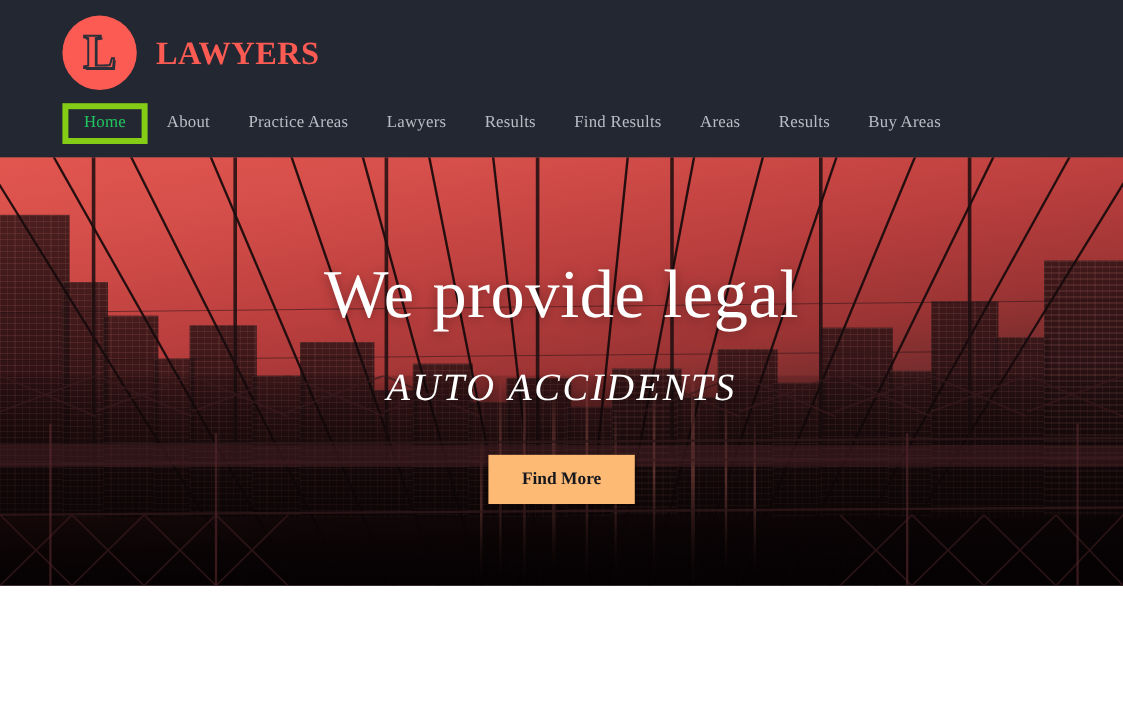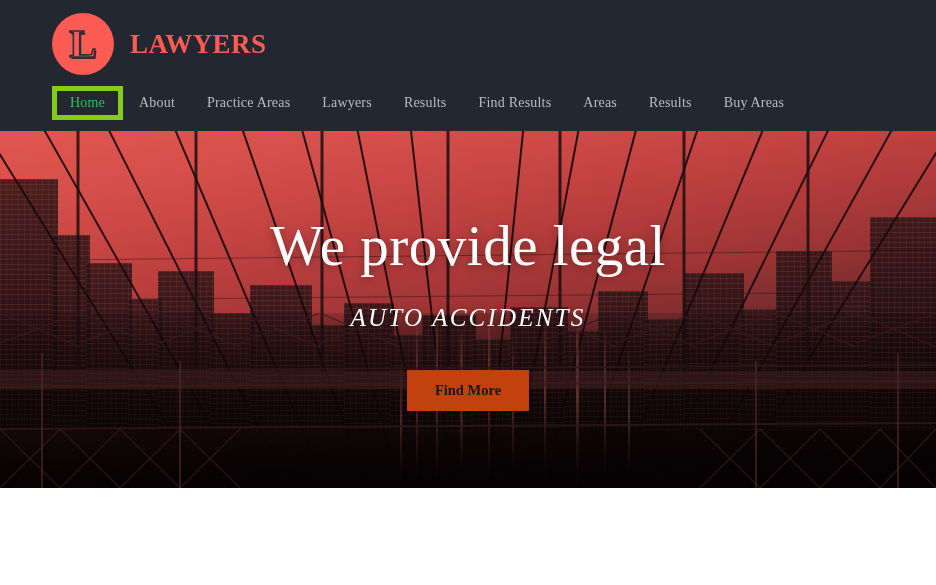--- a/index.html
+++ b/index.html
@@ -148,29 +148,29 @@
     line-height:1.1;
     font-weight:400;
     letter-spacing:.5px;
     text-shadow:0 2px 10px rgba(0,0,0,.35);
     max-width:540px;
     margin:0 auto;
   }
   .hero-sub {
     color:#ffffff;
     font-style:italic;
-    font-size:25px;
+    font-size:32px;
     letter-spacing:2.2px;
     margin-top:26px;
     text-shadow:0 2px 8px rgba(0,0,0,.45);
   }
   .hero-btn {
     display:inline-block;
     margin-top:38px;
-    background:#c2410c;
+    background:#fdba74;
     color:#16181d;
     font-size:14.5px;
     font-weight:700;
     padding:12px 28px;
     border:0;
     cursor:pointer;
     font-family:"Liberation Serif", serif;
     box-shadow:0 1px 4px rgba(0,0,0,.4);
   }
 

